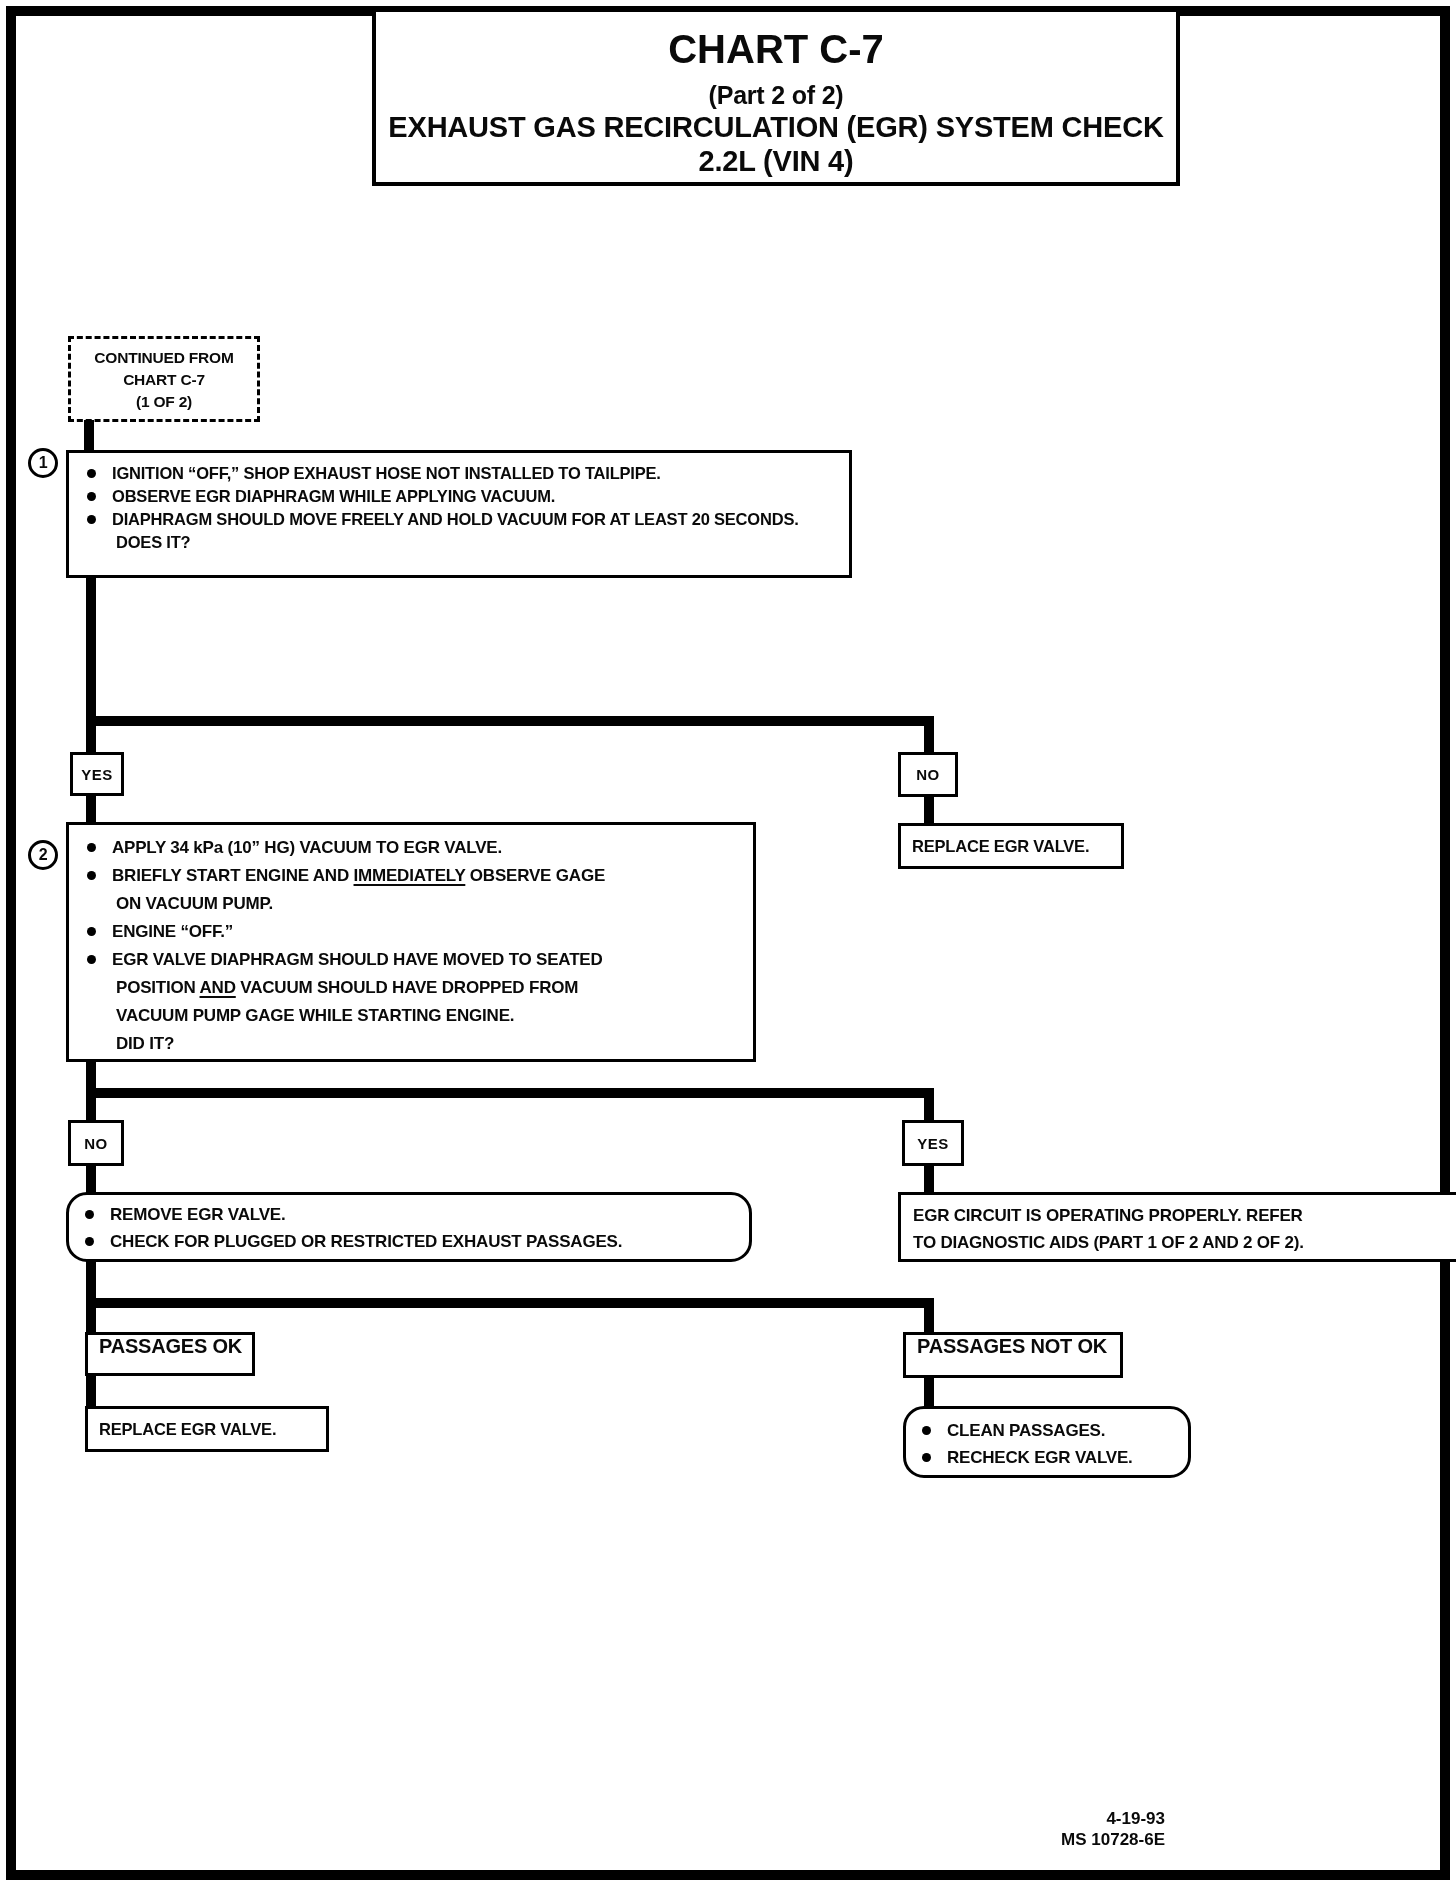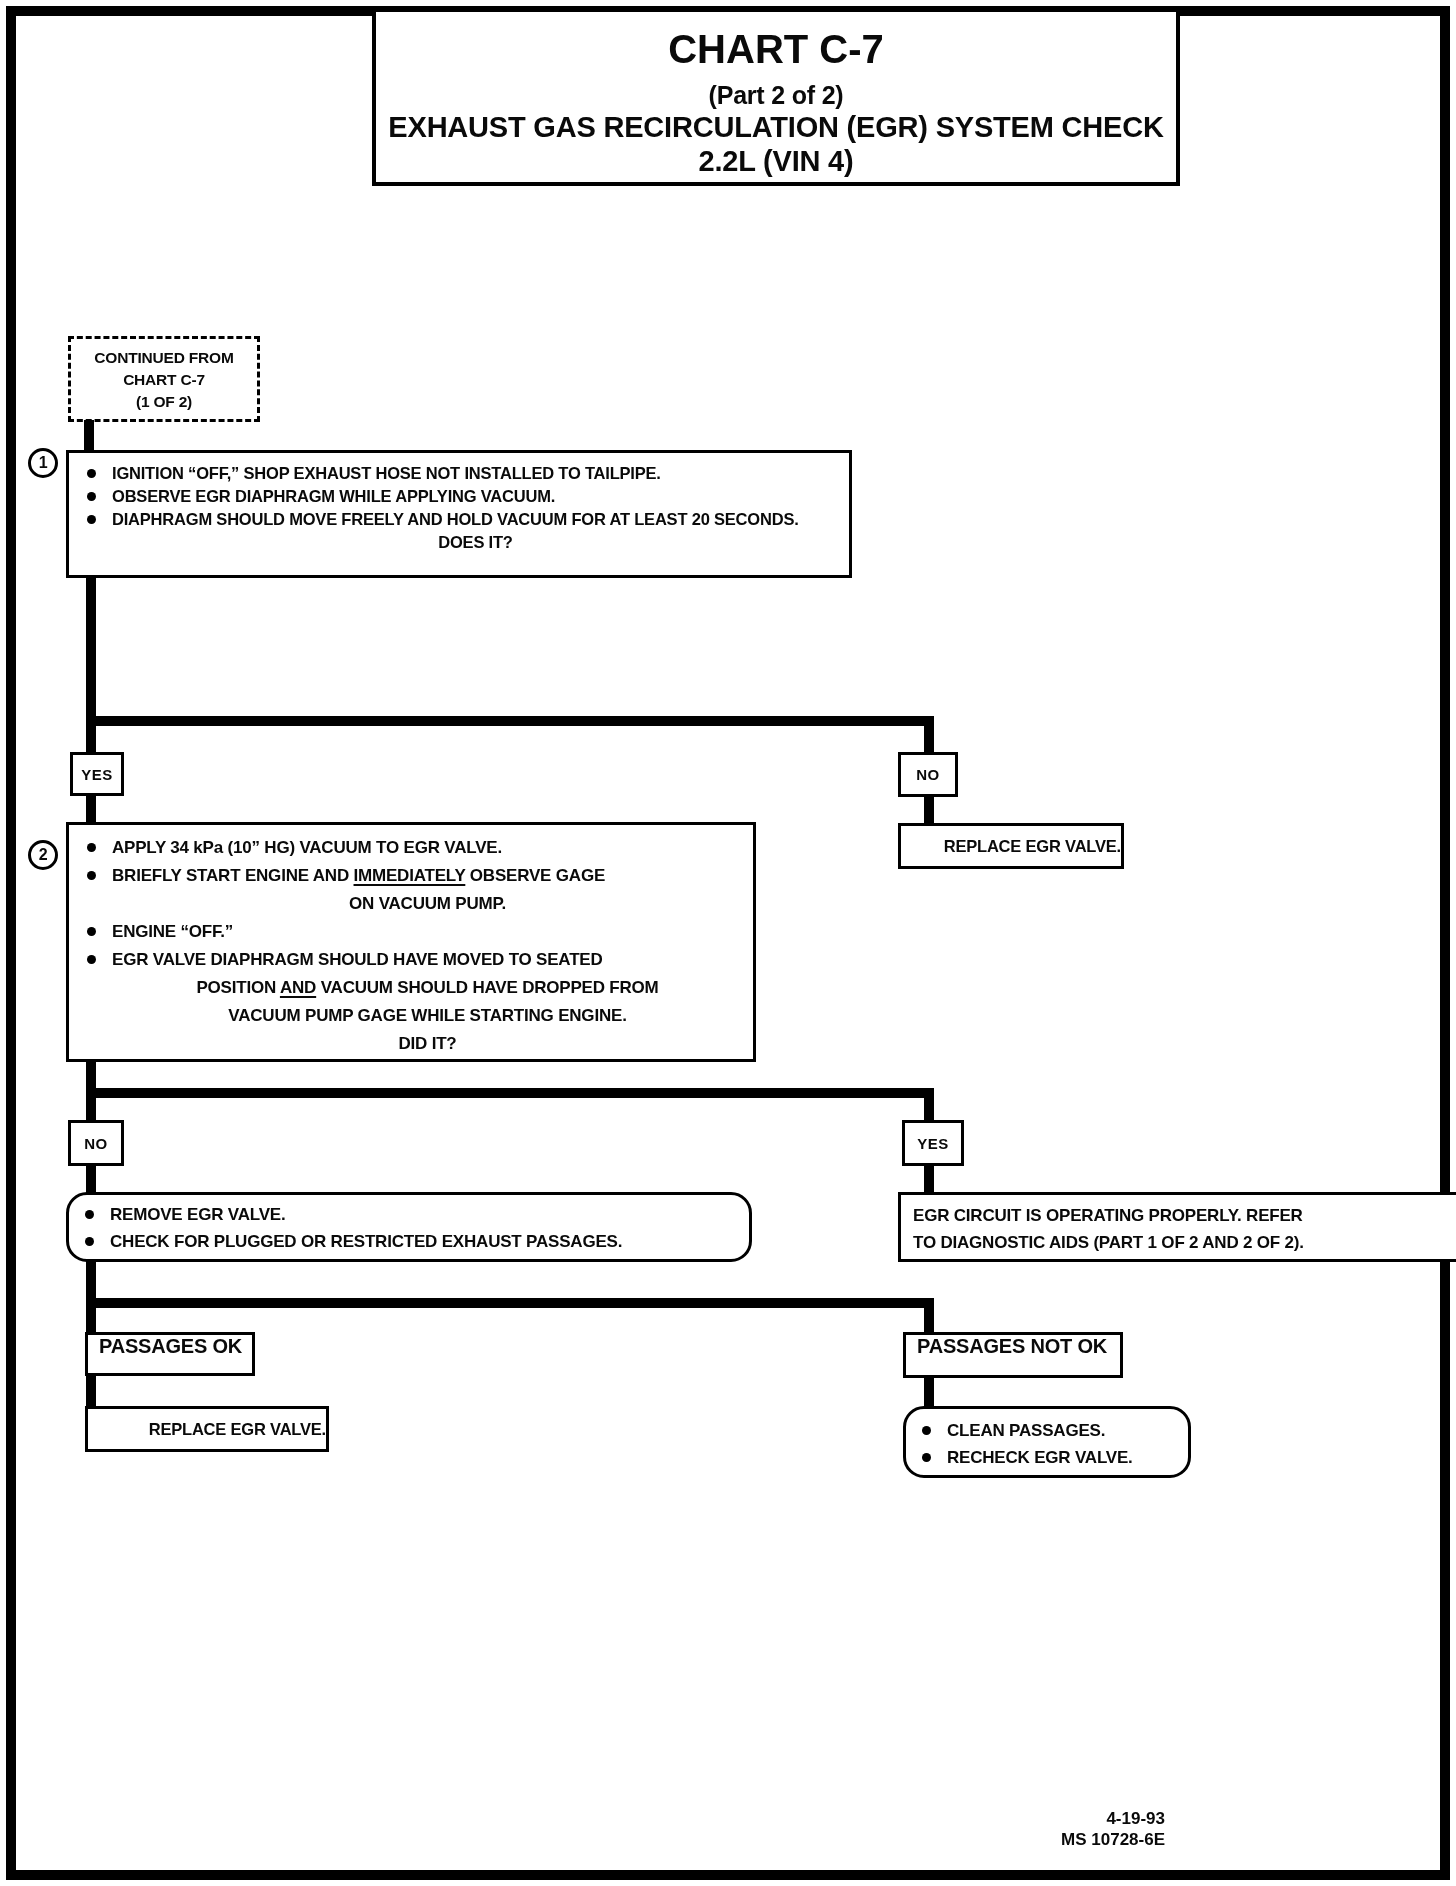--- a/index.html
+++ b/index.html
@@ -22,41 +22,41 @@
   .t-main { font-size:40px; line-height:50px; letter-spacing:0; }
   .t-part { font-size:25px; line-height:30px; margin-top:6px; }
   .t-name { font-size:29px; line-height:34px;text-align:center; }
   .t-eng  { font-size:29px; line-height:34px; }
   .cont-box { text-align:center; font-size:15.5px; line-height:22px; padding-top:8px; }
   .numcircle {
     border:3px solid #000; border-radius:50%; width:30px; height:30px;
     display:flex; align-items:center; justify-content:center;
     font-size:16px; background:#fff;
   }
-  .stepbox { padding:9px 14px 24px 14px;text-align:center; }
+  .stepbox { padding:9px 14px 24px 14px; }
   .row { display:flex; align-items:flex-start; }
   .dot {
     width:9px; height:9px; border-radius:50%; background:#000;
     flex:none; margin:7px 16px 0 4px;
   }
   .s1 { font-size:16.5px; line-height:23px; }
   .s2 { font-size:17px; line-height:28px; }
   .s2 .dot { margin-top:9px; }
   .cont1 { padding-left:33px; }
   .u { text-decoration:underline; text-decoration-thickness:2px; text-underline-offset:3px; }
   .label {
     display:flex; align-items:center; justify-content:center;
     font-size:15px; letter-spacing:0.5px;
   }
   .label-left {
     display:flex; justify-content:flex-start;
     padding-left:11px; font-size:20px;
   }
   .action-left {
-    display:flex; align-items:center; justify-content:flex-end;
+    display:flex; align-items:center; justify-content:flex-start;
     padding-left:11px; font-size:16.5px;
   }
   .twoline { font-size:17px; line-height:27px; padding:7px 12px; }
   .bulletsbox { padding:6px 12px; font-size:17px; line-height:27px;border-radius:21px; }
   .footer { text-align:right; font-size:17px; line-height:21px; letter-spacing:0; }
 </style>
 </head>
 <body>
 
 <div class="page">

